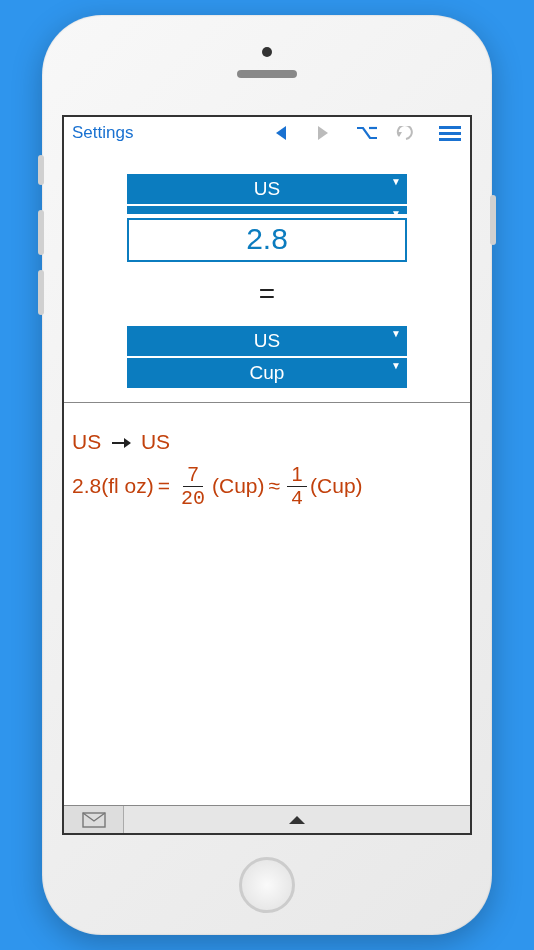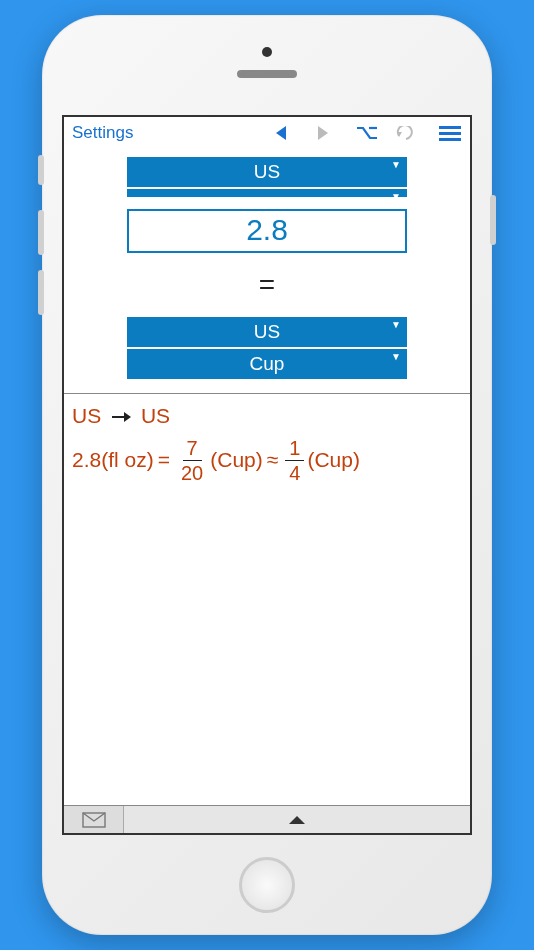--- a/index.html
+++ b/index.html
@@ -63,20 +63,21 @@
     .side-btn.s4 { left: -4px; top: 255px; width: 6px; height: 45px; }
 
     .screen {
       width: 100%;
       height: 100%;
       background: #fff;
       border: 2px solid #333;
       display: flex;
       flex-direction: column;
       overflow: hidden;
+      gap: 17px;
     }
     .toolbar {
       display: flex;
       align-items: center;
       padding: 4px 6px;
       gap: 4px;
       border-bottom: 0;
     }
     .settings-link {
       color: #1971d1;
@@ -129,21 +130,21 @@
       font-size: 10px;
     }
     .value-box {
       width: 280px;
       border: 2px solid #0b7cbf;
       background: #fff;
       color: #0b7cbf;
       font-size: 30px;
       text-align: center;
       padding: 2px 0 4px 0;
-      margin-top: 10px;
+      margin-top: 2px;
     }
     .equals {
       color: #222;
       font-size: 28px;
       padding: 16px 0;
     }
     .results {
       flex: 1;
       padding: 6px 8px;
       font-size: 21px;
@@ -162,21 +163,21 @@
     }
     .frac {
       display: inline-flex;
       flex-direction: column;
       align-items: center;
       font-size: 20px;
       line-height: 1;
       margin: 0 3px;
     }
     .frac .num { border-bottom: 1.5px solid #222; padding: 0 4px 2px 4px; }
-    .frac .den { padding: 2px 4px 0 4px; }
+    .frac .den { padding: 2px 4px 0 4px; font-family: Liberation Mono, monospace; }
     .bottom-bar {
       display: flex;
       border-top: 1px solid #888;
       background: #e6e6e6;
       height: 28px;
     }
     .mail-btn {
       width: 60px;
       border-right: 1px solid #aaa;
       display: flex;

